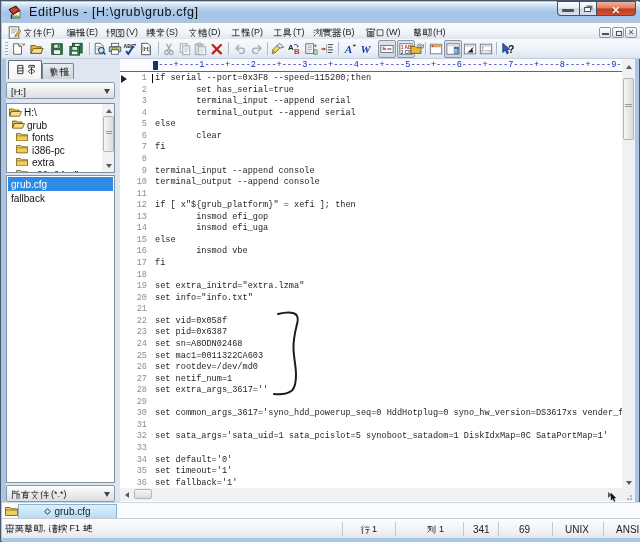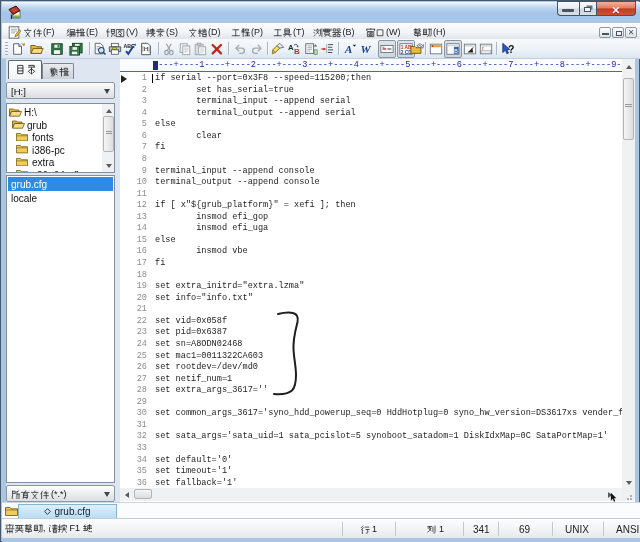--- a/index.html
+++ b/index.html
@@ -169,20 +169,21 @@
 <div id="win">
 <div class="abs" id="title"></div>
 <svg class="abs" style="left:7px;top:4px" width="14" height="15" viewBox="0 0 14 15">
       <rect x="5" y="6" width="7" height="7" fill="#f8f8f0" stroke="#555" stroke-width="0.8"></rect>
       <path d="M5.5,10.5 H11.5" stroke="#e8c838" stroke-width="1.6"></path>
       <path d="M5.5,12 H11.5" stroke="#5a9a3a" stroke-width="1.5"></path>
       <path d="M1,4.5 L8,1 L12,5.5 L5,9.5 Z" fill="#b03022" stroke="#401008" stroke-width="1"></path>
       <path d="M3,5.5 L7,3.5 M5,7 L9,4.5" stroke="#d86a50" stroke-width="0.9"></path>
       <path d="M3.5,9.5 L3.5,14" stroke="#203a40" stroke-width="1.4"></path>
     </svg>
+<div class="abs" id="ttext">EditPlus - [H:\grub\grub.cfg]</div>
 <div class="abs" id="caps">
  <div class="cap" id="cmin">
         <i></i>
       </div>
  <div class="cap" id="cmax">
         <i></i>
       </div>
  <div class="cap" id="cclose">
         <i>✕</i>
       </div>
@@ -484,21 +485,21 @@
           </div>
   <div class="thumb" style="left:1px;top:12px;width:11px;height:36px"></div>
   <div class="abs" style="left:3.5px;top:27px;width:6px;height:4px;background:repeating-linear-gradient(#9a9a9a 0,#9a9a9a 1px,transparent 1px,transparent 2px)"></div>
   <div class="sbtn" style="left:0;top:56px">
             <div class="arrglyph" style="border-top:4px solid #5a5a5a;border-bottom:none"></div>
           </div>
  </div>
 </div>
 <div class="abs" id="flist">
  <div class="abs" style="left:1px;top:1px;width:105px;height:14px;background:#2e8be5;color:#fff;font-size:10px;padding:1.5px 0 0 3px">grub.cfg</div>
- <div class="abs" style="left:4px;top:16.5px;font-size:10px;color:#111">locale</div>
+ <div class="abs" style="left:4px;top:16.5px;font-size:10px;color:#111">fallback</div>
 </div>
 <div class="combo" id="combo2">
         <span style="position:absolute;left:4px;top:4px;display:flex;align-items:flex-start">
           <svg class="cjk" width="38" height="9.5" viewBox="0 0 64 16">
             <use href="#usuo3"></use>
             <use href="#uyou" x="16"></use>
             <use href="#uwen" x="32"></use>
             <use href="#ujian4" x="48"></use>
           </svg>
           <b style="font-size:9px;color:#111;font-weight:normal;line-height:9.5px;margin-left:2px"> (*.*)</b>

